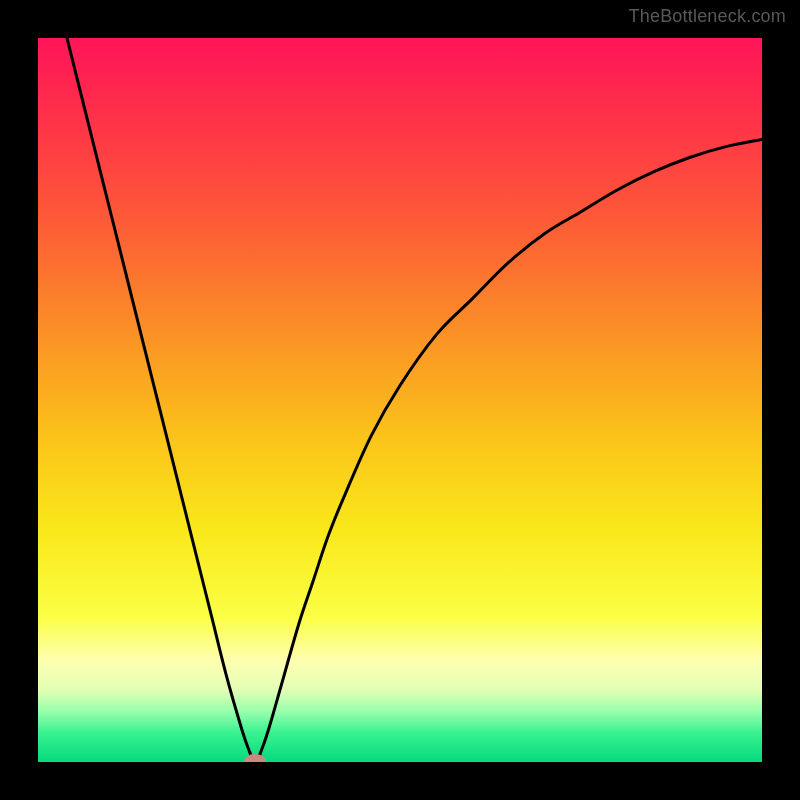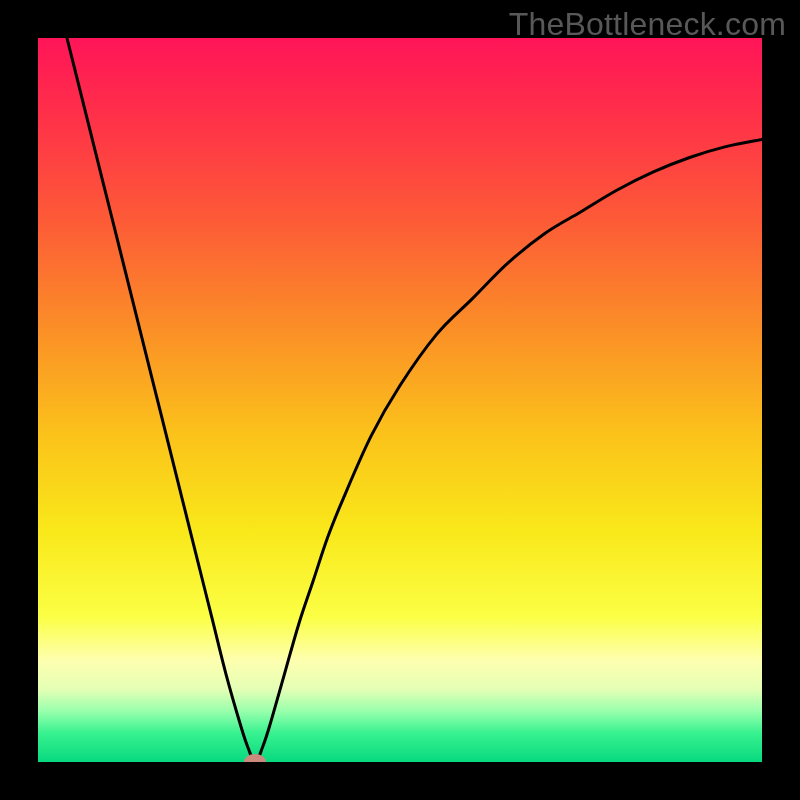--- a/index.html
+++ b/index.html
@@ -28,21 +28,21 @@
   .plot-area svg {
     position: absolute;
     left: 0;
     top: 0;
   }
   .watermark {
     position: absolute;
     top: 6px;
     right: 14px;
     color: #585858;
-    font-size: 32px;
+    font-size: 18px;
     font-weight: 400;
     letter-spacing: 0.2px;
   }
   .marker {
     position: absolute;
     width: 22px;
     height: 16px;
     border-radius: 50%;
     transform: translate(-50%, -50%);
   }

